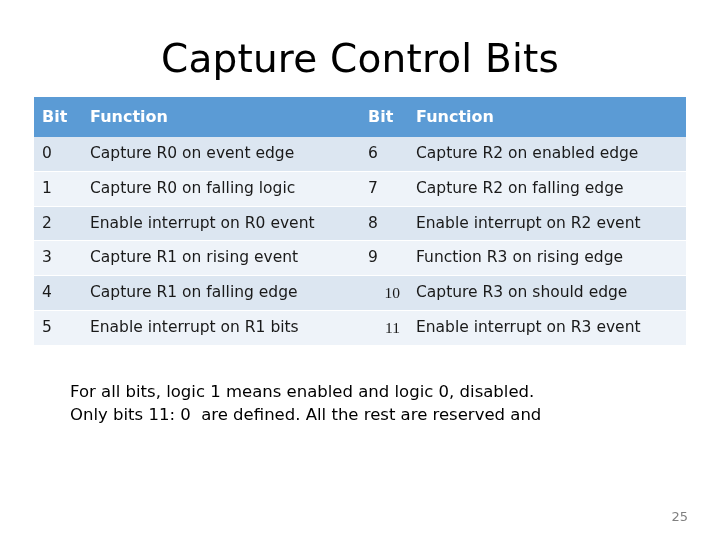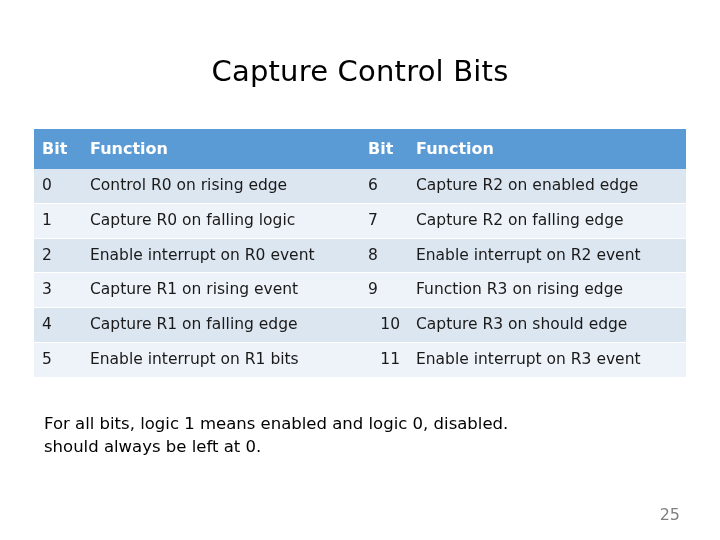--- a/index.html
+++ b/index.html
@@ -14,29 +14,28 @@
     overflow: hidden;
   }
   .slide {
     position: relative;
     width: 720px;
     height: 540px;
     box-sizing: border-box;
   }
   .title {
     text-align: center;
-    font-size: 29px;
+    font-size: 39px;
     font-weight: 400;
     color: #000000;
     margin: 0;
-    padding-top: 54px;
+    padding-top: 36px;
     letter-spacing: 0.2px;
   }
   .table-wrap {
-    margin-top: 25px;
     padding: 16px 34px;
   }
   table.capture-table {
     border-collapse: collapse;
     width: 652px;
     table-layout: fixed;
     font-size: 15.5px;
     color: #1a1a1a;
   }
   table.capture-table thead th {
@@ -59,35 +58,35 @@
   }
   table.capture-table tbody tr.even td {
     background: #eef3f9;
   }
   col.c-bit { width: 48px; }
   col.c-fn  { width: 278px; }
   col.c-bit2 { width: 48px; }
   col.c-fn2 { width: 278px; }
   td.bit-cell { padding-left: 9px; }
   td.fn-cell { padding-left: 10px; }
-  td.bit-cell-right { text-align: right; padding-right: 9px; }
+  td.bit-cell-right { text-align: right; padding-right: 9px; font-family: Liberation Serif, serif; }
   .note {
     margin-top: 18px;
-    padding-left: 44px;
+    padding-left: 70px;
     padding-right: 40px;
     font-size: 16.5px;
     color: #000000;
     line-height: 1.42;
   }
   .note div { white-space: pre; }
   .page-number {
     position: absolute;
-    right: 40px;
+    right: 32px;
     bottom: 16px;
-    font-size: 16px;
+    font-size: 13px;
     color: #808080;
   }
 </style>
 </head>
 <body>
 
 <div class="slide">
 
   <h1 class="title">Capture Control Bits</h1>
 
@@ -103,21 +102,21 @@
         <tr>
           <th>Bit</th>
           <th>Function</th>
           <th>Bit</th>
           <th>Function</th>
         </tr>
       </thead>
       <tbody>
         <tr class="odd">
           <td class="bit-cell">0</td>
-          <td class="fn-cell">Control R0 on rising edge</td>
+          <td class="fn-cell">Capture R0 on event edge</td>
           <td class="bit-cell">6</td>
           <td class="fn-cell">Capture R2 on enabled edge</td>
         </tr>
         <tr class="even">
           <td class="bit-cell">1</td>
           <td class="fn-cell">Capture R0 on falling logic</td>
           <td class="bit-cell">7</td>
           <td class="fn-cell">Capture R2 on falling edge</td>
         </tr>
         <tr class="odd">
@@ -143,18 +142,18 @@
           <td class="fn-cell">Enable interrupt on R1 bits</td>
           <td class="bit-cell bit-cell-right">11</td>
           <td class="fn-cell">Enable interrupt on R3 event</td>
         </tr>
       </tbody>
     </table>
   </div>
 
   <div class="note">
     <div>For all bits, logic 1 means enabled and logic 0, disabled.</div>
-    <div>should always be left at 0.</div>
+    <div>Only bits 11: 0  are defined. All the rest are reserved and</div>
   </div>
 
   <div class="page-number">25</div>
 
 </div>
 
 </body></html>

